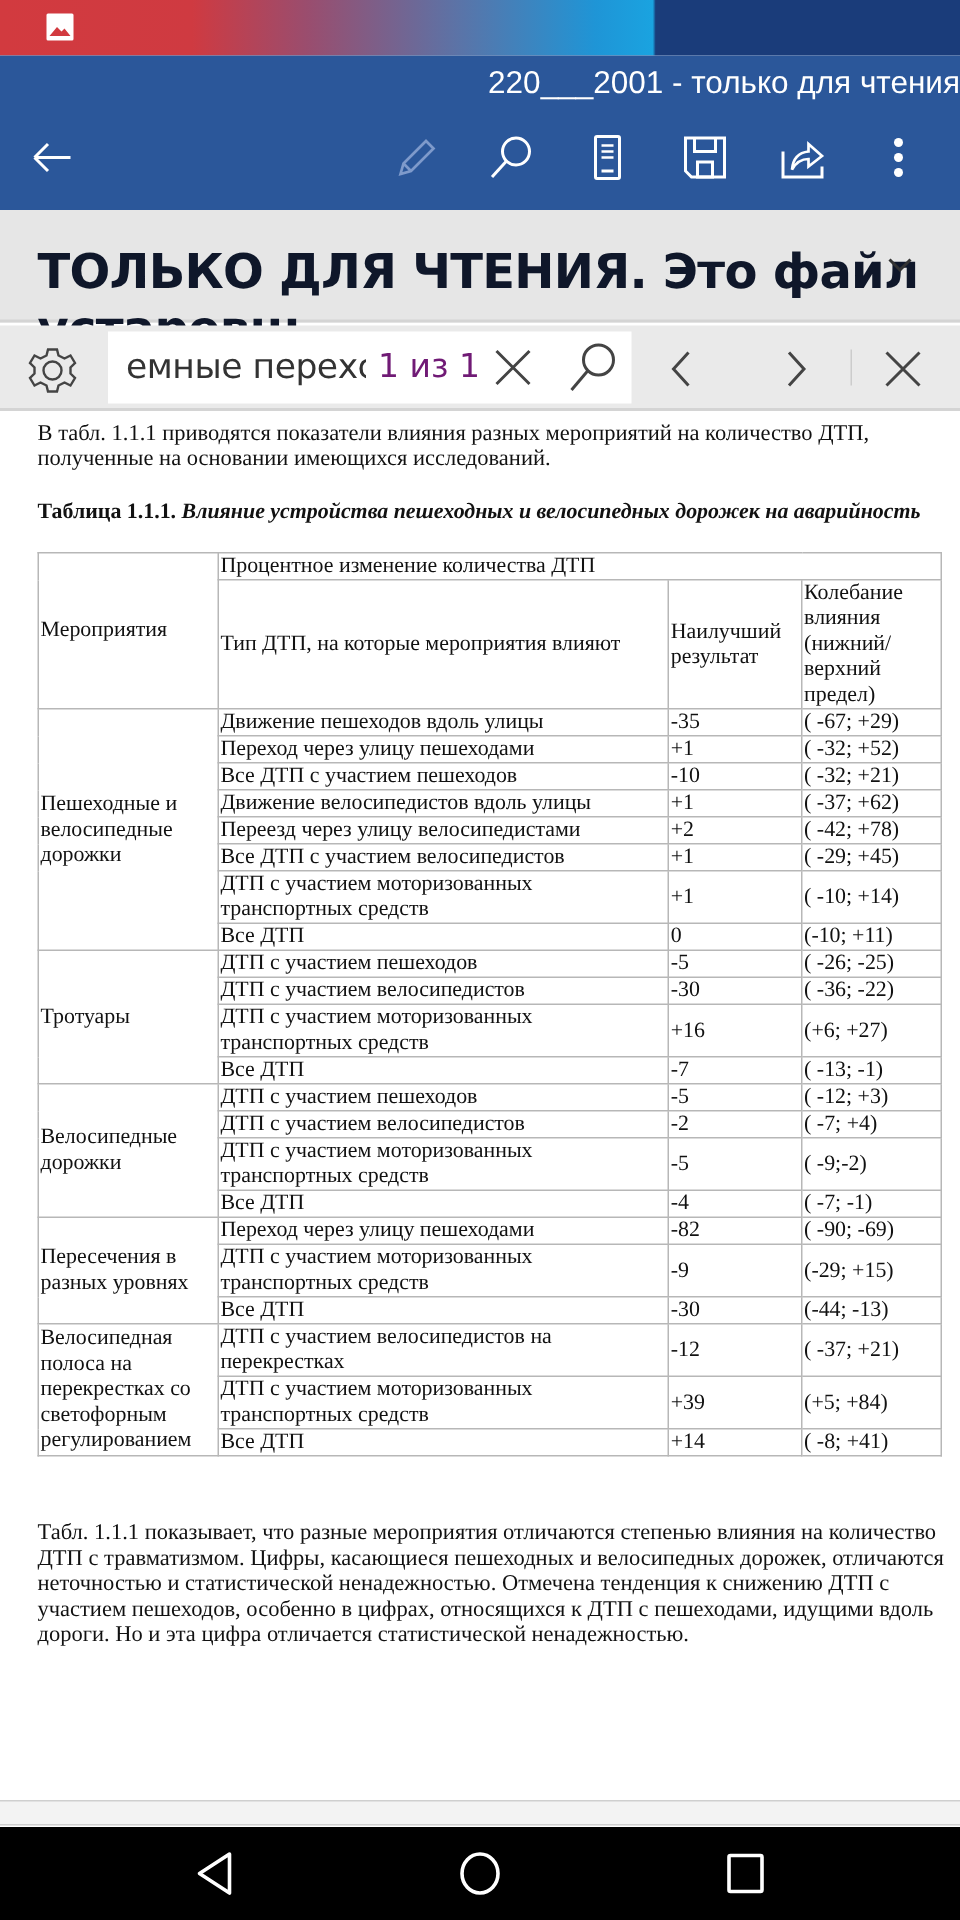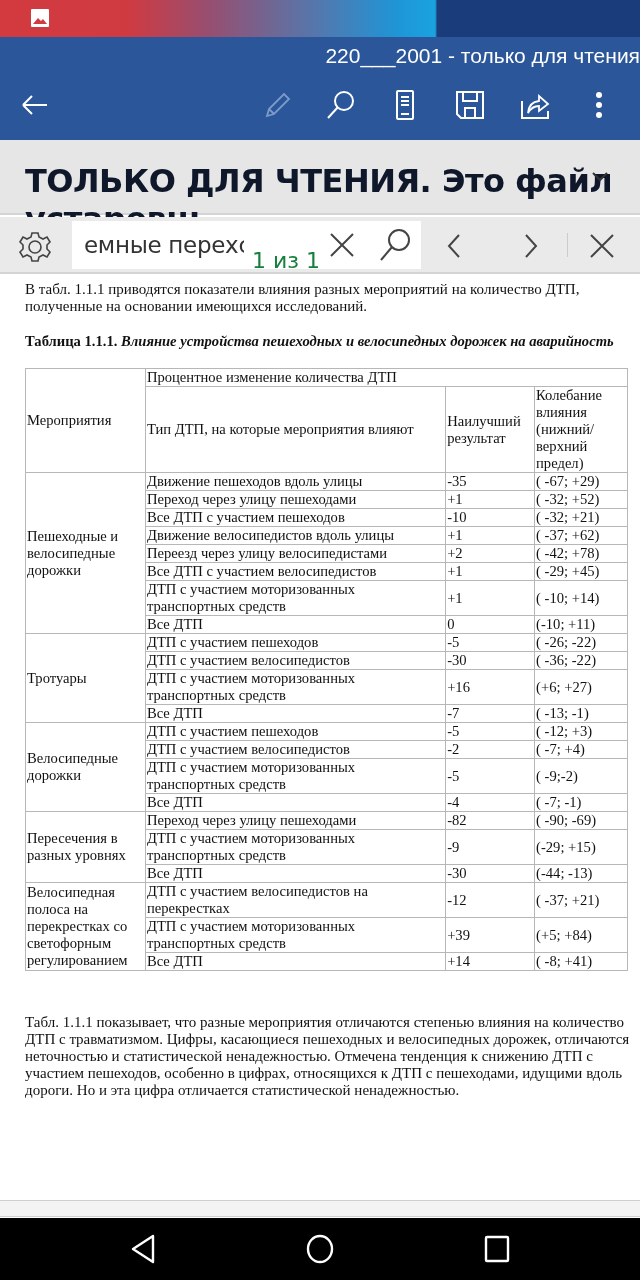--- a/index.html
+++ b/index.html
@@ -25,21 +25,21 @@
   
   .notice { position: absolute; left: 0; top: 140px; width: 640px; height: 75px; background: #e6e6e6; border-bottom: 2px solid #d4d4d4; }
   .notice-text { position: absolute; left: 25px; top: 22px; font-size: 32px; color: #0f172a; font-family: "DejaVu Sans", sans-serif; font-weight: 700; letter-spacing: -0.5px; }
   .notice-chev { position: absolute; right: 28px; top: 24px; width: 24px; height: 24px; }
 
   
   .findbar { position: absolute; left: 0; top: 217px; width: 640px; height: 57px; background: #eaeaea; border-bottom: 2px solid #d4d4d4; }
   .find-gear { position: absolute; left: 18px; top: 13px; width: 34px; height: 34px; }
   .find-input { position: absolute; left: 72px; top: 4px; width: 349px; height: 48px; background: #fff; }
   .find-text { position: absolute; left: 12px; top: 11px; font-size: 23px; color: #333; font-family: "DejaVu Sans", sans-serif; width: 160px; overflow: hidden; white-space: nowrap; letter-spacing: -0.3px; }
-  .find-count { position: absolute; left: 180px; top: 11px; font-size: 22px; color: #15803d; font-family: "DejaVu Sans", sans-serif; margin-top: 16px; }
+  .find-count { position: absolute; left: 180px; top: 11px; font-size: 22px; color: #701a75; font-family: "DejaVu Sans", sans-serif; }
   .find-clear { position: absolute; left: 256px; top: 10px; width: 28px; height: 28px; }
   .find-search { position: absolute; left: 305px; top: 6px; width: 36px; height: 36px; }
   .find-prev { position: absolute; left: 440px; top: 14px; width: 30px; height: 30px; }
   .find-next { position: absolute; left: 515px; top: 14px; width: 30px; height: 30px; }
   .find-sep { position: absolute; left: 567px; top: 16px; width: 1px; height: 24px; background: #ccc; }
   .find-close { position: absolute; left: 587px; top: 14px; width: 30px; height: 30px; }
 
   
   .doc { position: absolute; left: 0; top: 276px; width: 640px; height: 924px; background: #fff; font-family: "Liberation Serif", serif; color: #111; }
   .para { position: absolute; left: 25px; width: 600px; font-size: 15px; line-height: 17px; }
@@ -262,21 +262,21 @@
         </tr>
         <tr>
           <td>Все ДТП</td>
           <td>0</td>
           <td>(-10; +11)</td>
         </tr>
         <tr>
           <td rowspan="4">Тротуары</td>
           <td>ДТП с участием пешеходов</td>
           <td>-5</td>
-          <td>( -26; -22)</td>
+          <td>( -26; -25)</td>
         </tr>
         <tr>
           <td>ДТП с участием велосипедистов</td>
           <td>-30</td>
           <td>( -36; -22)</td>
         </tr>
         <tr>
           <td>ДТП с участием моторизованных транспортных средств</td>
           <td>+16</td>
           <td>(+6; +27)</td>

